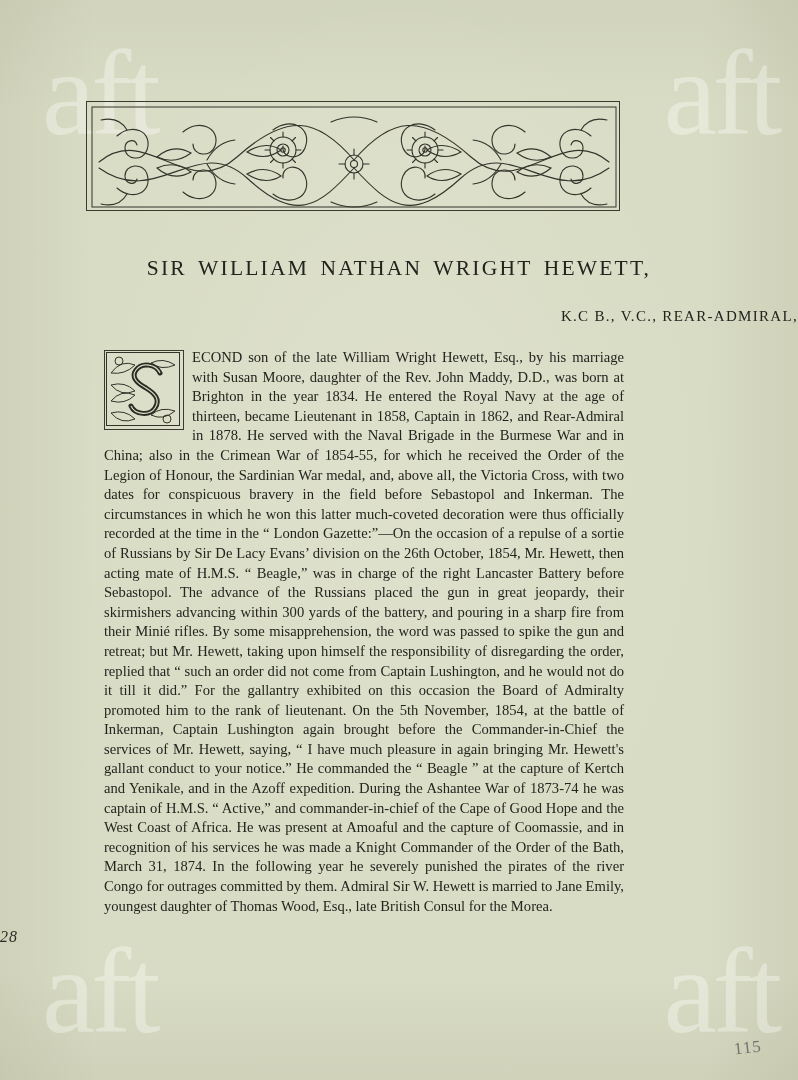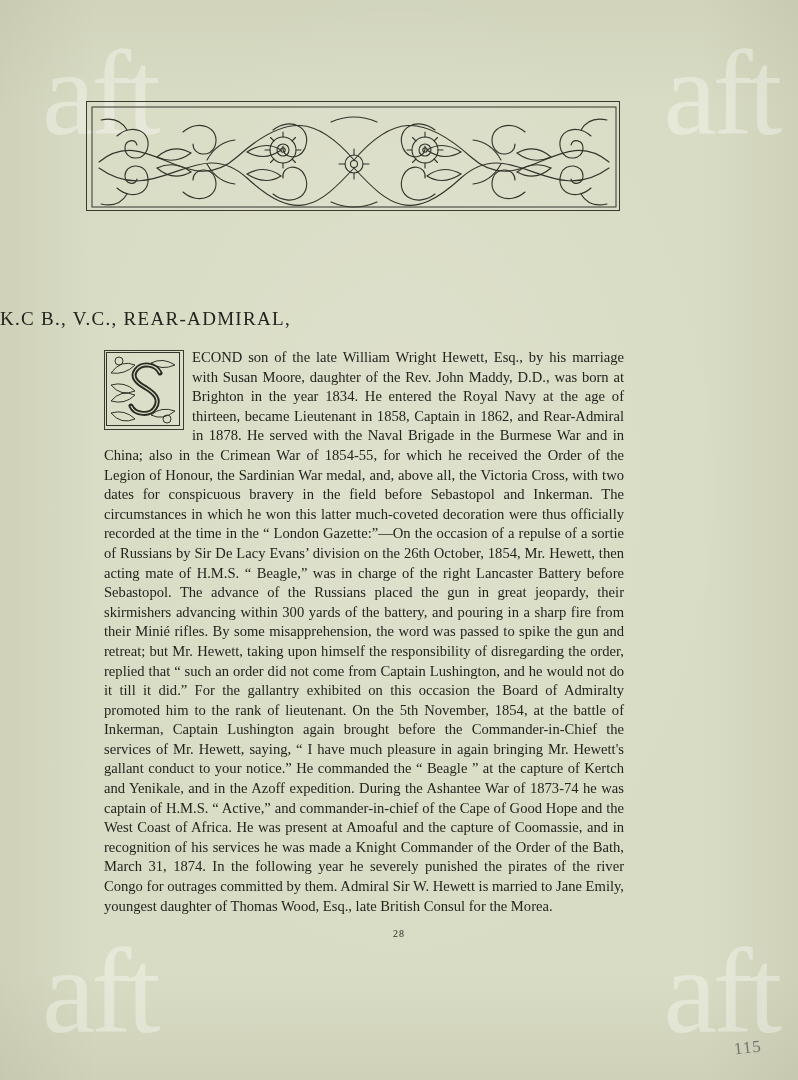--- a/index.html
+++ b/index.html
@@ -74,22 +74,22 @@
     font-size: 21.5px;
     letter-spacing: 2.2px;
     color: #23231e;
     word-spacing: 4px;
   }
   .subtitle {
     position: absolute;
     top: 308px;
     left: 0;
     width: 798px;
-    text-align: left;
-    font-size: 19px;
+    text-align: right;
+    font-size: 15px;
     letter-spacing: 1.3px;
     color: #23231e;
   }
 
   
   .body-text {
     position: absolute;
     left: 88px;
     top: 348px;
     width: 520px;
@@ -111,24 +111,25 @@
     background: rgba(255,255,255,0.05);
     shape-outside: margin-box;
   }
   .dropcap svg { display: block; }
 
   .folio {
     position: absolute;
     top: 928px;
     left: 0;
     width: 798px;
-    text-align: center;
-    font-size: 10px;
+    text-align: left;
+    font-size: 16px;
     letter-spacing: 1px;
     color: #2a2a24;
+    font-style: italic;
   }
 
   .pencil-number {
     position: absolute;
     right: 36px;
     bottom: 22px;
     font-family: "Liberation Serif", serif;
     font-size: 17px;
     color: #55565a;
     transform: rotate(-6deg);
@@ -200,20 +201,21 @@
         </g>
 
         <path d="M14 18 q 18 -4 26 10 M520 18 q -18 -4 -26 10 M14 102 q 18 4 26 -10 M520 102 q -18 4 -26 -10"></path>
         <path d="M244 20 q 23 -10 46 0 M244 100 q 23 10 46 0"></path>
         <path d="M120 62 q 10 18 28 20 M414 62 q -10 18 -28 20"></path>
         <path d="M120 58 q 10 -18 28 -20 M414 58 q -10 -18 -28 -20"></path>
       </g>
     </svg>
   </div>
 
+  <div class="title">SIR WILLIAM NATHAN WRIGHT HEWETT,</div>
   <div class="subtitle">K.C B., V.C., REAR-ADMIRAL,</div>
 
   <div class="body-text">
     <span class="dropcap">
       <svg width="76" height="76" viewBox="0 0 76 76" xmlns="http://www.w3.org/2000/svg">
         <g fill="none" stroke="#33332a" stroke-width="1">
           <rect x="1.5" y="1.5" width="73" height="73"></rect>
           <path d="M6 22 q 10 -14 24 -8 q -10 10 -24 8 z"></path>
           <path d="M6 34 q 10 12 24 6 q -10 -10 -24 -6 z"></path>
           <path d="M6 50 q 10 -12 24 -6 q -10 10 -24 6 z"></path>

